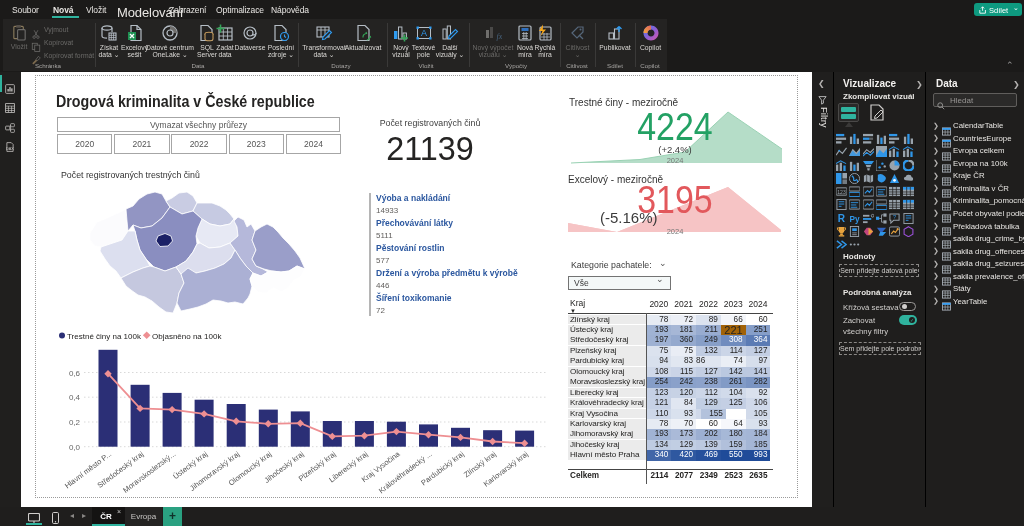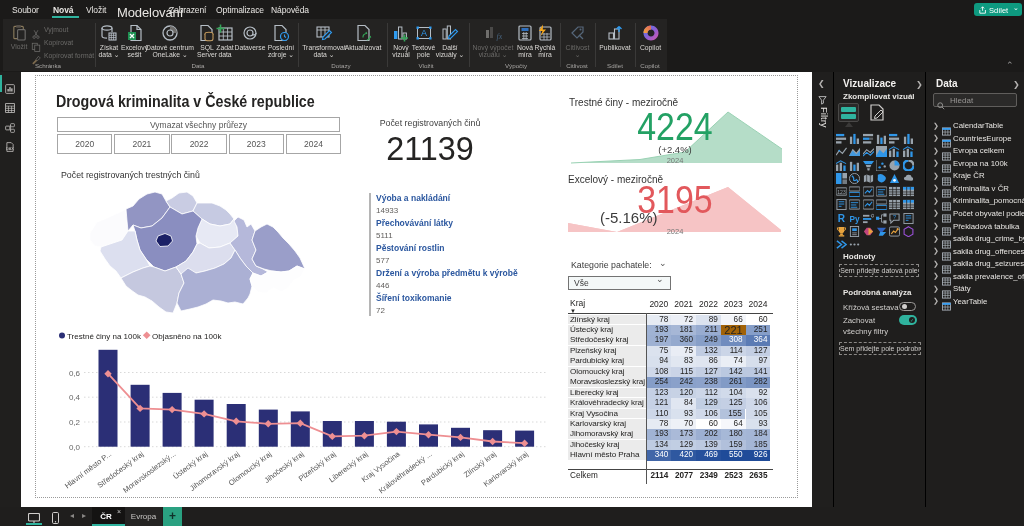--- a/index.html
+++ b/index.html
@@ -307,21 +307,21 @@
 <div class="abs" style="left:745.7px;top:335.4px;width:24.8px;height:10.45px;background:rgb(91,123,180);font-size:8.2px;color:#ffffff;line-height:10.45px;text-align:right;padding-right:3px;">364</div>
 <div class="abs" style="left:568px;top:345.85px;width:78.5px;height:9.75px;background:#ebebeb;font-size:8.1px;color:#252423;letter-spacing:-0.1px;line-height:9.75px;padding-left:2px;white-space:nowrap;overflow:hidden;">Plzeňský kraj</div>
 <div class="abs" style="left:646.5px;top:345.85px;width:24.8px;height:10.45px;background:rgb(219,226,238);font-size:8.2px;color:#252423;line-height:10.45px;text-align:right;padding-right:3px;">75</div>
 <div class="abs" style="left:671.3px;top:345.85px;width:24.8px;height:10.45px;background:rgb(233,237,245);font-size:8.2px;color:#252423;line-height:10.45px;text-align:right;padding-right:3px;">75</div>
 <div class="abs" style="left:696.1px;top:345.85px;width:24.8px;height:10.45px;background:rgb(192,204,226);font-size:8.2px;color:#252423;line-height:10.45px;text-align:right;padding-right:3px;">132</div>
 <div class="abs" style="left:720.9px;top:345.85px;width:24.8px;height:10.45px;background:rgb(203,213,231);font-size:8.2px;color:#252423;line-height:10.45px;text-align:right;padding-right:3px;">114</div>
 <div class="abs" style="left:745.7px;top:345.85px;width:24.8px;height:10.45px;background:rgb(195,206,227);font-size:8.2px;color:#252423;line-height:10.45px;text-align:right;padding-right:3px;">127</div>
 <div class="abs" style="left:568px;top:356.3px;width:78.5px;height:9.75px;background:#ebebeb;font-size:8.1px;color:#252423;letter-spacing:-0.1px;line-height:9.75px;padding-left:2px;white-space:nowrap;overflow:hidden;">Pardubický kraj</div>
 <div class="abs" style="left:646.5px;top:356.3px;width:24.8px;height:10.45px;background:rgb(216,224,237);font-size:8.2px;color:#252423;line-height:10.45px;text-align:right;padding-right:3px;">94</div>
 <div class="abs" style="left:671.3px;top:356.3px;width:24.8px;height:10.45px;background:rgb(225,231,241);font-size:8.2px;color:#252423;line-height:10.45px;text-align:right;padding-right:3px;">83</div>
-<div class="abs" style="left:696.1px;top:356.3px;width:24.8px;height:10.45px;background:rgb(223,229,240);font-size:8.2px;color:#252423;line-height:10.45px;text-align:right;padding-right:3px;">86</div>
+<div class="abs" style="left:696.1px;top:356.3px;width:24.8px;height:10.45px;background:rgb(223,229,240);font-size:8.2px;color:#252423;line-height:10.45px;padding-right:3px;">86</div>
 <div class="abs" style="left:720.9px;top:356.3px;width:24.8px;height:10.45px;background:rgb(234,238,245);font-size:8.2px;color:#252423;line-height:10.45px;text-align:right;padding-right:3px;">74</div>
 <div class="abs" style="left:745.7px;top:356.3px;width:24.8px;height:10.45px;background:rgb(214,222,236);font-size:8.2px;color:#252423;line-height:10.45px;text-align:right;padding-right:3px;">97</div>
 <div class="abs" style="left:568px;top:366.75px;width:78.5px;height:9.75px;background:#ebebeb;font-size:8.1px;color:#252423;letter-spacing:-0.1px;line-height:9.75px;padding-left:2px;white-space:nowrap;overflow:hidden;">Olomoucký kraj</div>
 <div class="abs" style="left:646.5px;top:366.75px;width:24.8px;height:10.45px;background:rgb(207,216,233);font-size:8.2px;color:#252423;line-height:10.45px;text-align:right;padding-right:3px;">108</div>
 <div class="abs" style="left:671.3px;top:366.75px;width:24.8px;height:10.45px;background:rgb(202,212,231);font-size:8.2px;color:#252423;line-height:10.45px;text-align:right;padding-right:3px;">115</div>
 <div class="abs" style="left:696.1px;top:366.75px;width:24.8px;height:10.45px;background:rgb(195,206,227);font-size:8.2px;color:#252423;line-height:10.45px;text-align:right;padding-right:3px;">127</div>
 <div class="abs" style="left:720.9px;top:366.75px;width:24.8px;height:10.45px;background:rgb(186,200,224);font-size:8.2px;color:#252423;line-height:10.45px;text-align:right;padding-right:3px;">142</div>
 <div class="abs" style="left:745.7px;top:366.75px;width:24.8px;height:10.45px;background:rgb(187,200,224);font-size:8.2px;color:#252423;line-height:10.45px;text-align:right;padding-right:3px;">141</div>
 <div class="abs" style="left:568px;top:377.2px;width:78.5px;height:9.75px;background:#ebebeb;font-size:8.1px;color:#252423;letter-spacing:-0.1px;line-height:9.75px;padding-left:2px;white-space:nowrap;overflow:hidden;">Moravskoslezský kraj</div>
 <div class="abs" style="left:646.5px;top:377.2px;width:24.8px;height:10.45px;background:rgb(133,157,200);font-size:8.2px;color:#252423;line-height:10.45px;text-align:right;padding-right:3px;">254</div>
@@ -338,21 +338,21 @@
 <div class="abs" style="left:568px;top:398.1px;width:78.5px;height:9.75px;background:#ebebeb;font-size:8.1px;color:#252423;letter-spacing:-0.1px;line-height:9.75px;padding-left:2px;white-space:nowrap;overflow:hidden;">Královéhradecký kraj</div>
 <div class="abs" style="left:646.5px;top:398.1px;width:24.8px;height:10.45px;background:rgb(198,209,229);font-size:8.2px;color:#252423;line-height:10.45px;text-align:right;padding-right:3px;">121</div>
 <div class="abs" style="left:671.3px;top:398.1px;width:24.8px;height:10.45px;background:rgb(224,230,241);font-size:8.2px;color:#252423;line-height:10.45px;text-align:right;padding-right:3px;">84</div>
 <div class="abs" style="left:696.1px;top:398.1px;width:24.8px;height:10.45px;background:rgb(193,206,227);font-size:8.2px;color:#252423;line-height:10.45px;text-align:right;padding-right:3px;">129</div>
 <div class="abs" style="left:720.9px;top:398.1px;width:24.8px;height:10.45px;background:rgb(196,207,228);font-size:8.2px;color:#252423;line-height:10.45px;text-align:right;padding-right:3px;">125</div>
 <div class="abs" style="left:745.7px;top:398.1px;width:24.8px;height:10.45px;background:rgb(208,217,234);font-size:8.2px;color:#252423;line-height:10.45px;text-align:right;padding-right:3px;">106</div>
 <div class="abs" style="left:568px;top:408.55px;width:78.5px;height:9.75px;background:#ebebeb;font-size:8.1px;color:#252423;letter-spacing:-0.1px;line-height:9.75px;padding-left:2px;white-space:nowrap;overflow:hidden;">Kraj Vysočina</div>
 <div class="abs" style="left:646.5px;top:408.55px;width:24.8px;height:10.45px;background:rgb(205,215,232);font-size:8.2px;color:#252423;line-height:10.45px;text-align:right;padding-right:3px;">110</div>
 <div class="abs" style="left:671.3px;top:408.55px;width:24.8px;height:10.45px;background:rgb(217,225,238);font-size:8.2px;color:#252423;line-height:10.45px;text-align:right;padding-right:3px;">93</div>
 <div class="abs" style="left:696.1px;top:408.55px;width:24.8px;height:10.45px;background:rgb(208,217,234);font-size:8.2px;color:#252423;line-height:10.45px;text-align:right;padding-right:3px;">106</div>
-<div class="abs" style="left:720px;top:408.55px;width:24.8px;height:10.45px;background:rgb(179,194,220);font-size:8.2px;color:#252423;line-height:10.45px;text-align:right;padding-right:3px;">155</div>
+<div class="abs" style="left:701px;top:408.55px;width:24.8px;height:10.45px;background:rgb(179,194,220);font-size:8.2px;color:#252423;line-height:10.45px;text-align:right;padding-right:3px;">155</div>
 <div class="abs" style="left:745.7px;top:408.55px;width:24.8px;height:10.45px;background:rgb(209,218,234);font-size:8.2px;color:#252423;line-height:10.45px;text-align:right;padding-right:3px;">105</div>
 <div class="abs" style="left:568px;top:419.0px;width:78.5px;height:9.75px;background:#ebebeb;font-size:8.1px;color:#252423;letter-spacing:-0.1px;line-height:9.75px;padding-left:2px;white-space:nowrap;overflow:hidden;">Karlovarský kraj</div>
 <div class="abs" style="left:646.5px;top:419.0px;width:24.8px;height:10.45px;background:rgb(230,235,243);font-size:8.2px;color:#252423;line-height:10.45px;text-align:right;padding-right:3px;">78</div>
 <div class="abs" style="left:671.3px;top:419.0px;width:24.8px;height:10.45px;background:rgb(238,241,247);font-size:8.2px;color:#252423;line-height:10.45px;text-align:right;padding-right:3px;">70</div>
 <div class="abs" style="left:696.1px;top:419.0px;width:24.8px;height:10.45px;background:rgb(255,255,255);font-size:8.2px;color:#252423;line-height:10.45px;text-align:right;padding-right:3px;">60</div>
 <div class="abs" style="left:720.9px;top:419.0px;width:24.8px;height:10.45px;background:rgb(246,247,251);font-size:8.2px;color:#252423;line-height:10.45px;text-align:right;padding-right:3px;">64</div>
 <div class="abs" style="left:745.7px;top:419.0px;width:24.8px;height:10.45px;background:rgb(217,225,238);font-size:8.2px;color:#252423;line-height:10.45px;text-align:right;padding-right:3px;">93</div>
 <div class="abs" style="left:568px;top:429.45px;width:78.5px;height:9.75px;background:#ebebeb;font-size:8.1px;color:#252423;letter-spacing:-0.1px;line-height:9.75px;padding-left:2px;white-space:nowrap;overflow:hidden;">Jihomoravský kraj</div>
 <div class="abs" style="left:646.5px;top:429.45px;width:24.8px;height:10.45px;background:rgb(160,179,212);font-size:8.2px;color:#252423;line-height:10.45px;text-align:right;padding-right:3px;">193</div>
 <div class="abs" style="left:671.3px;top:429.45px;width:24.8px;height:10.45px;background:rgb(170,186,216);font-size:8.2px;color:#252423;line-height:10.45px;text-align:right;padding-right:3px;">173</div>
@@ -363,23 +363,23 @@
 <div class="abs" style="left:646.5px;top:439.9px;width:24.8px;height:10.45px;background:rgb(190,203,226);font-size:8.2px;color:#252423;line-height:10.45px;text-align:right;padding-right:3px;">134</div>
 <div class="abs" style="left:671.3px;top:439.9px;width:24.8px;height:10.45px;background:rgb(193,206,227);font-size:8.2px;color:#252423;line-height:10.45px;text-align:right;padding-right:3px;">129</div>
 <div class="abs" style="left:696.1px;top:439.9px;width:24.8px;height:10.45px;background:rgb(188,201,224);font-size:8.2px;color:#252423;line-height:10.45px;text-align:right;padding-right:3px;">139</div>
 <div class="abs" style="left:720.9px;top:439.9px;width:24.8px;height:10.45px;background:rgb(177,192,219);font-size:8.2px;color:#252423;line-height:10.45px;text-align:right;padding-right:3px;">159</div>
 <div class="abs" style="left:745.7px;top:439.9px;width:24.8px;height:10.45px;background:rgb(164,182,213);font-size:8.2px;color:#252423;line-height:10.45px;text-align:right;padding-right:3px;">185</div>
 <div class="abs" style="left:568px;top:450.35px;width:78.5px;height:9.75px;background:#ebebeb;font-size:8.1px;color:#252423;letter-spacing:-0.1px;line-height:9.75px;padding-left:2px;white-space:nowrap;overflow:hidden;">Hlavní město Praha</div>
 <div class="abs" style="left:646.5px;top:450.35px;width:24.8px;height:10.45px;background:rgb(65,102,168);font-size:8.2px;color:#ffffff;line-height:10.45px;text-align:right;padding-right:3px;">340</div>
 <div class="abs" style="left:671.3px;top:450.35px;width:24.8px;height:10.45px;background:rgb(47,88,160);font-size:8.2px;color:#ffffff;line-height:10.45px;text-align:right;padding-right:3px;">420</div>
 <div class="abs" style="left:696.1px;top:450.35px;width:24.8px;height:10.45px;background:rgb(38,80,156);font-size:8.2px;color:#ffffff;line-height:10.45px;text-align:right;padding-right:3px;">469</div>
 <div class="abs" style="left:720.9px;top:450.35px;width:24.8px;height:10.45px;background:rgb(31,75,153);font-size:8.2px;color:#ffffff;line-height:10.45px;text-align:right;padding-right:3px;">550</div>
-<div class="abs" style="left:745.7px;top:450.35px;width:24.8px;height:10.45px;background:rgb(31,75,153);font-size:8.2px;color:#ffffff;line-height:10.45px;text-align:right;padding-right:3px;">926</div>
+<div class="abs" style="left:745.7px;top:450.35px;width:24.8px;height:10.45px;background:rgb(31,75,153);font-size:8.2px;color:#ffffff;line-height:10.45px;text-align:right;padding-right:3px;">993</div>
 <div class="abs" style="left:568px;top:468.79999999999995px;width:205.0px;height:1px;background:#444;"></div>
-<div class="abs" style="left:570px;top:471.29999999999995px;font-size:8.2px;font-weight:normal;color:#252423;">Celkem</div>
+<div class="abs" style="left:570px;top:471.29999999999995px;font-size:8.2px;font-weight:bold;color:#252423;">Celkem</div>
 <div class="abs" style="left:646.5px;top:471.29999999999995px;width:24.8px;text-align:right;padding-right:3px;font-size:8.2px;font-weight:bold;color:#252423;">2114</div>
 <div class="abs" style="left:671.3px;top:471.29999999999995px;width:24.8px;text-align:right;padding-right:3px;font-size:8.2px;font-weight:bold;color:#252423;">2077</div>
 <div class="abs" style="left:696.1px;top:471.29999999999995px;width:24.8px;text-align:right;padding-right:3px;font-size:8.2px;font-weight:bold;color:#252423;">2349</div>
 <div class="abs" style="left:720.9px;top:471.29999999999995px;width:24.8px;text-align:right;padding-right:3px;font-size:8.2px;font-weight:bold;color:#252423;">2523</div>
 <div class="abs" style="left:745.7px;top:471.29999999999995px;width:24.8px;text-align:right;padding-right:3px;font-size:8.2px;font-weight:bold;color:#252423;">2635</div>
 <div class="abs" style="left:646.0px;top:312.5px;width:1px;height:171.29999999999998px;background:#555;"></div>
 <div class="ic" style="left:40px;top:327px;width:520px;height:170px;"><svg width="520" height="170" viewBox="40 327 520 170">
       <circle cx="62" cy="335.5" r="3" fill="#2b2f76"></circle>
       <text x="67" y="338.5" font-size="8" fill="#252423" font-family="Liberation Sans">Trestné činy na 100k</text>
       <rect x="144" y="332.5" width="5.4" height="5.4" fill="#ee8f92" transform="rotate(45 146.7 335.2)"></rect>

